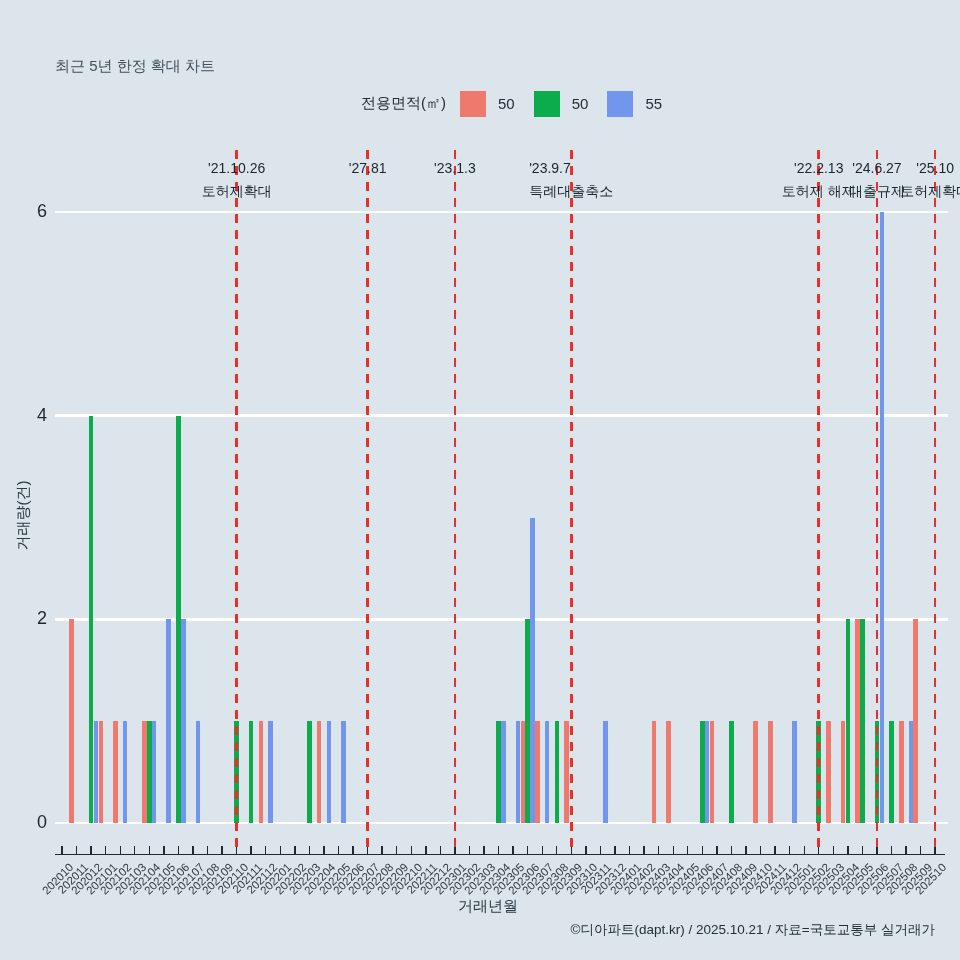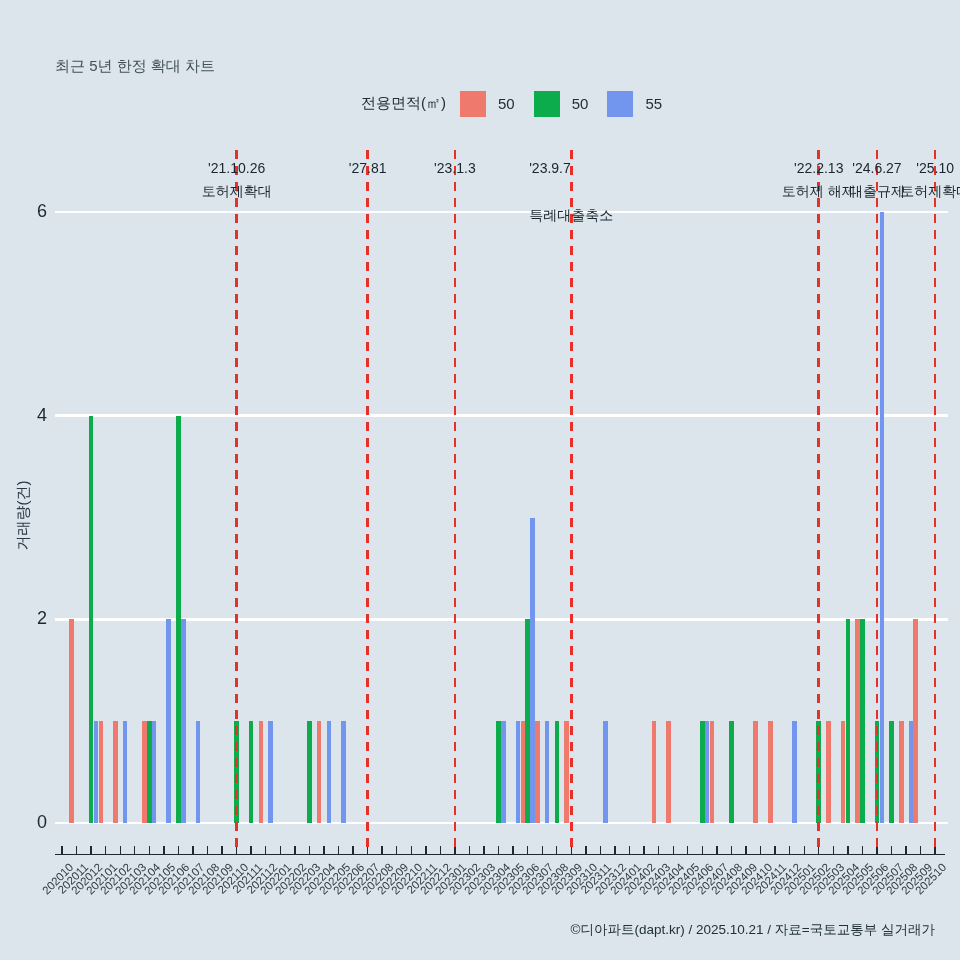--- a/index.html
+++ b/index.html
@@ -229,27 +229,28 @@
       <div class="x-tick-label" style="left: 854.18px;">202510</div>
       <div class="event-line" style="left: 235.336px; top: 150px; height: 704px;"></div>
       <div class="event-date" style="left: 236.636px;">'21.10.26</div>
       <div class="event-label" style="left: 236.636px;">토허제확대</div>
       <div class="event-line" style="left: 366.313px; top: 150px; height: 704px;"></div>
       <div class="event-date" style="left: 367.613px;">'27.81</div>
       <div class="event-line" style="left: 453.631px; top: 150px; height: 704px;"></div>
       <div class="event-date" style="left: 454.931px;">'23.1.3</div>
       <div class="event-line" style="left: 570.055px; top: 150px; height: 704px;"></div>
       <div class="event-date" style="left: 550px;">'23.9.7</div>
-      <div class="event-label" style="left: 571.355px; margin-top: 24px;">특례대출축소</div>
+      <div class="event-label" style="left: 571.355px;">특례대출축소</div>
       <div class="event-line" style="left: 817.456px; top: 150px; height: 704px;"></div>
       <div class="event-date" style="left: 818.756px;">'22.2.13</div>
       <div class="event-label" style="left: 818.756px;">토허제 해제</div>
       <div class="event-line" style="left: 875.668px; top: 150px; height: 704px;"></div>
       <div class="event-date" style="left: 876.968px;">'24.6.27</div>
       <div class="event-label" style="left: 876.968px;">대출규제</div>
       <div class="event-line" style="left: 933.88px; top: 150px; height: 704px;"></div>
       <div class="event-date" style="left: 935.18px;">'25.10</div>
       <div class="event-label" style="left: 935.18px;">토허제확대</div>
     </div>
 
   <div class="abs y-title">거래량(건)</div>
+  <div class="abs x-title">거래년월</div>
   <div class="abs footer">©디아파트(dapt.kr) / 2025.10.21 / 자료=국토교통부 실거래가</div>
 </div>
 
 </body></html>

